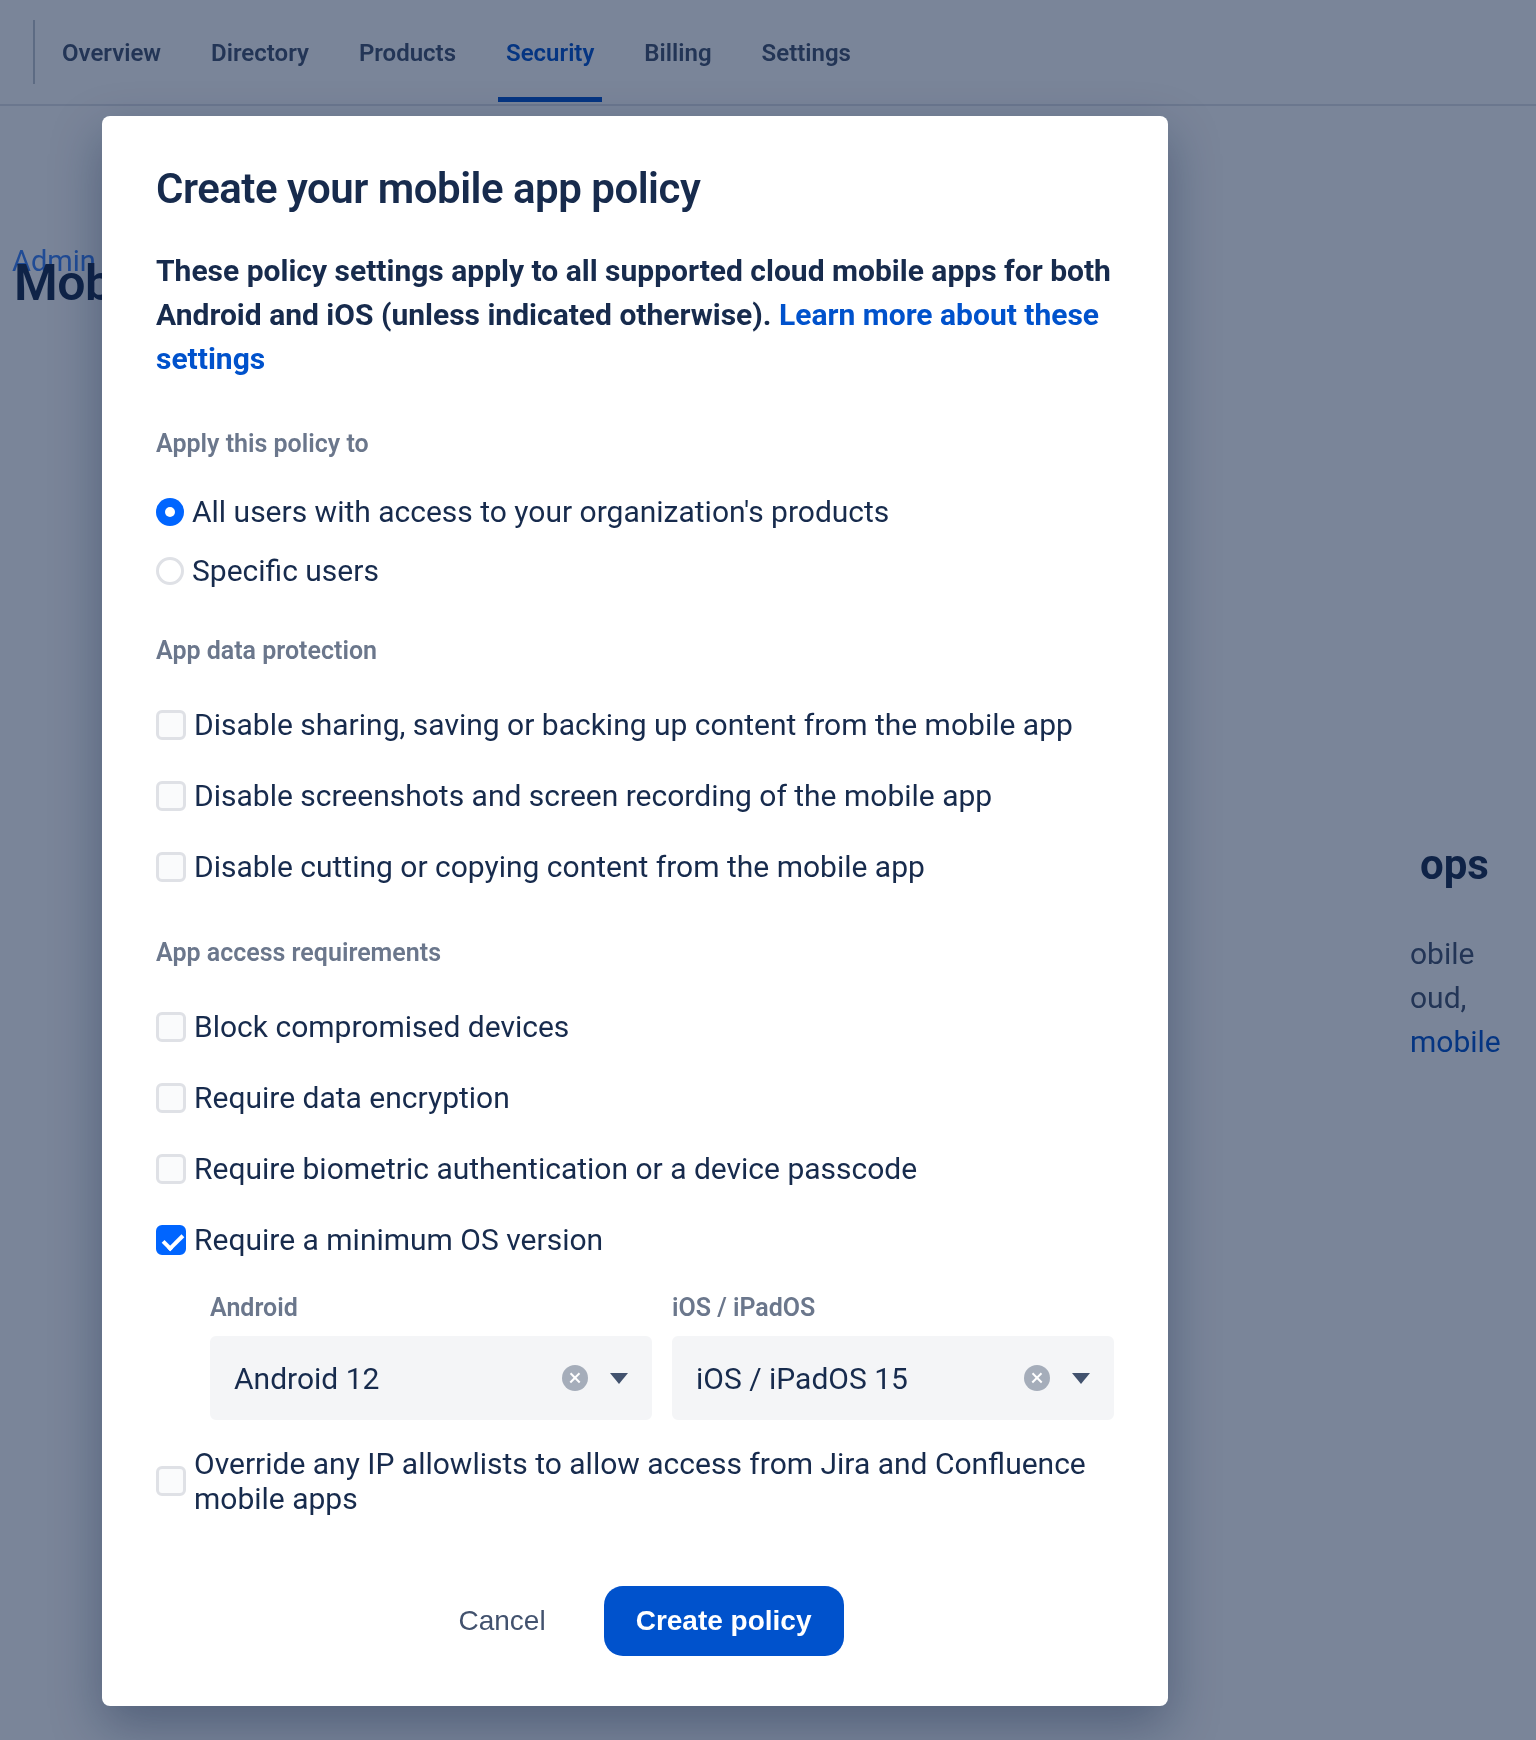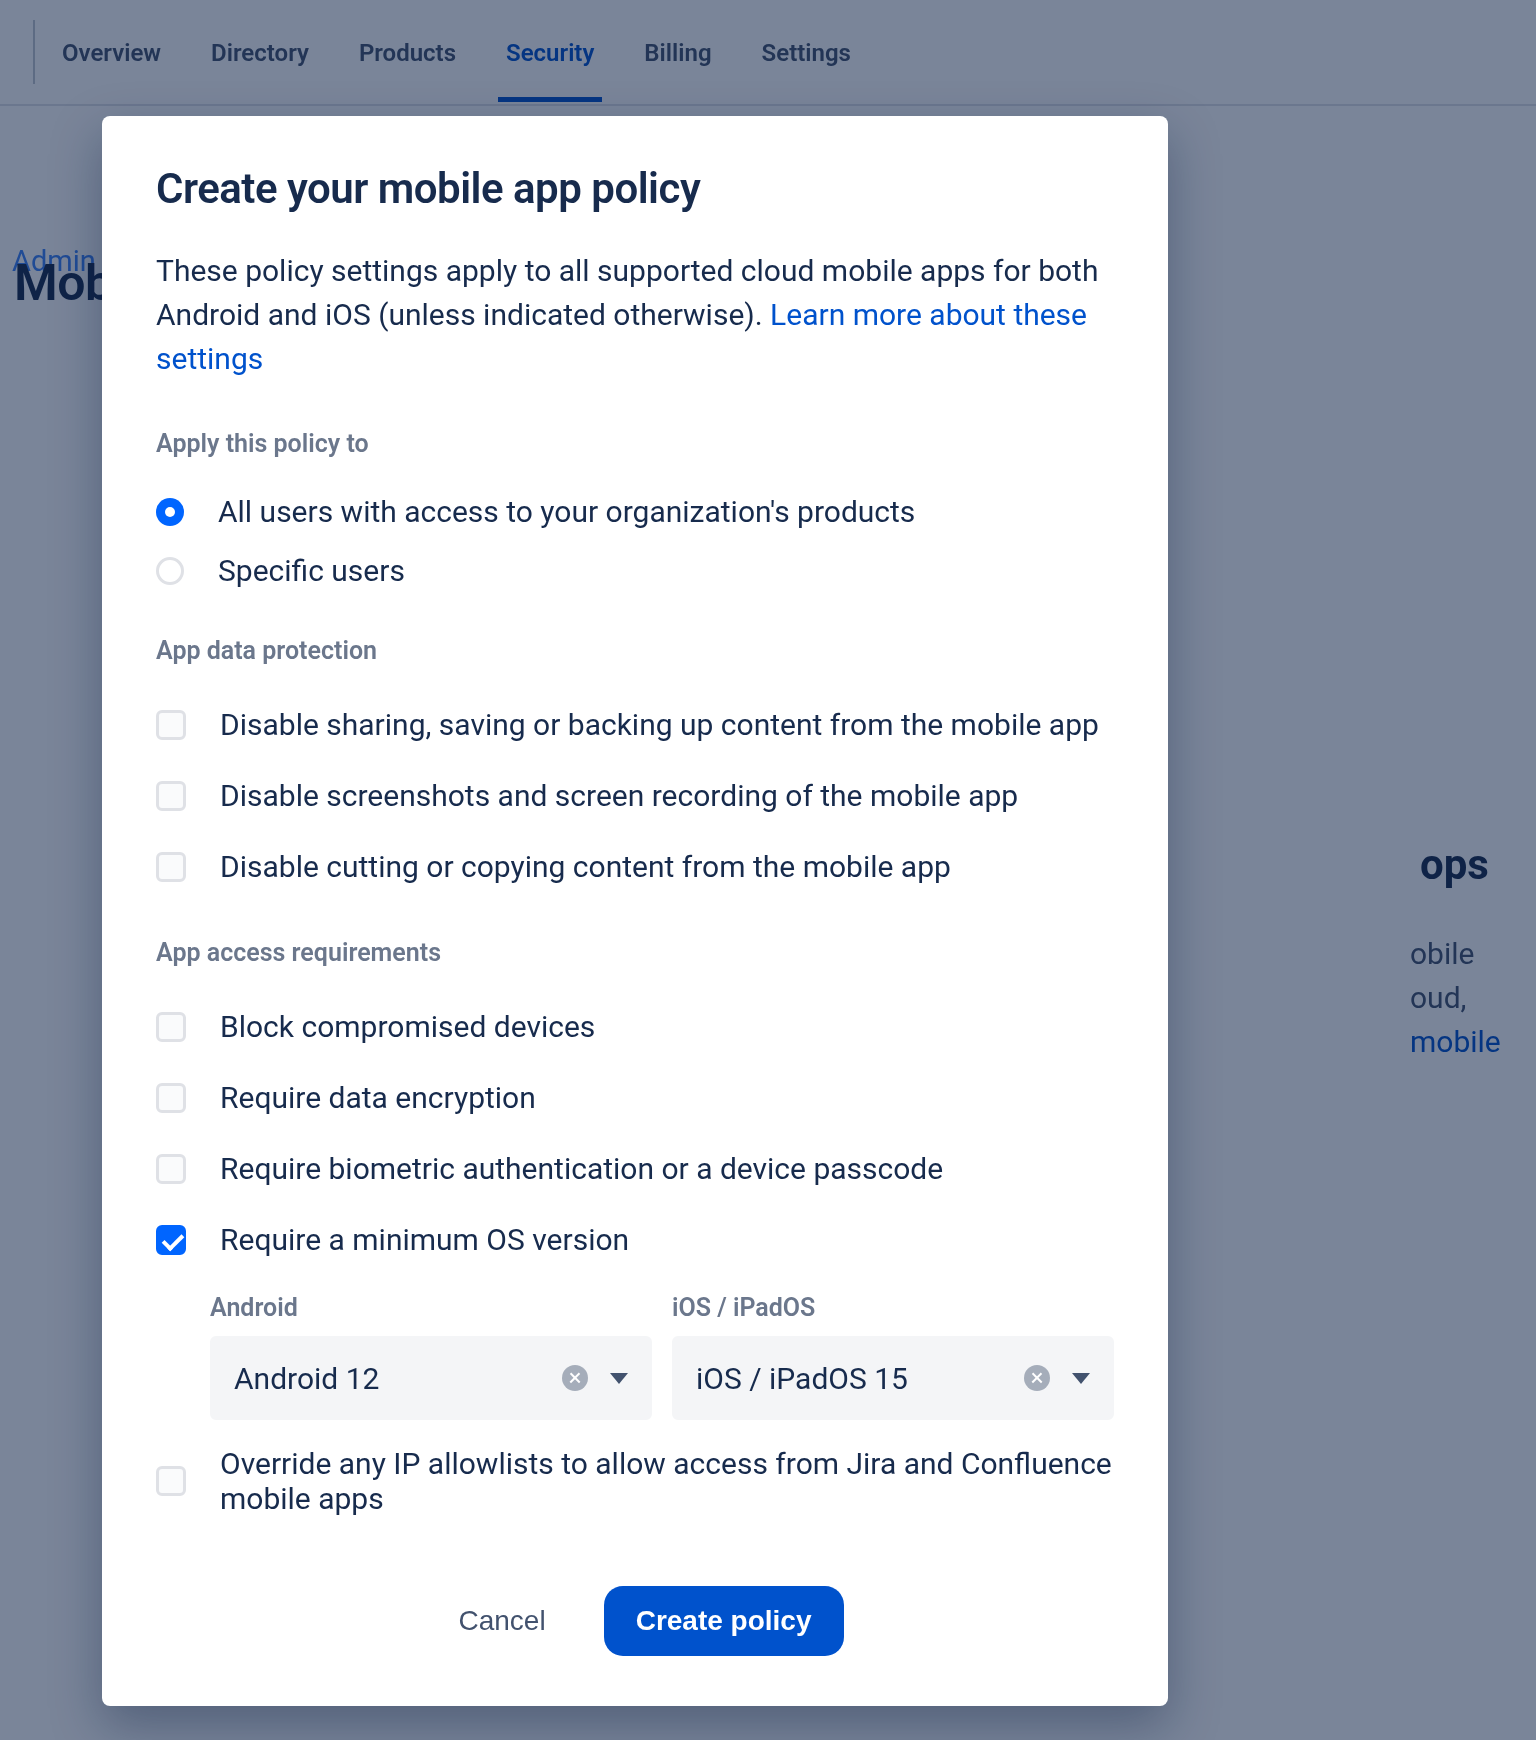--- a/index.html
+++ b/index.html
@@ -84,32 +84,33 @@
   .modal h1 {
     font-size: 42px; font-weight: 600;
     color: #172B4D;
     margin-bottom: 36px;
     letter-spacing: -0.5px;
   }
   .modal p.lead {
     font-size: 30px; line-height: 44px;
     color: #172B4D;
     margin-bottom: 48px;
+    font-weight: bold;
   }
   .modal p.lead a { color: #0052CC; text-decoration: none; }
 
   .section-label {
     font-size: 25px; font-weight: 600;
     color: #6B778C;
     margin: 36px 0 24px;
   }
 
   .radio-row, .check-row {
     display: flex; align-items: center;
-    gap: 34px;
+    gap: 8px;
     padding: 12px 0;
   }
   .radio {
     width: 28px; height: 28px; border-radius: 50%;
     border: 3px solid #dfe1e6;
     position: relative;
     flex-shrink: 0;
   }
   .radio.checked {
     border: none;

